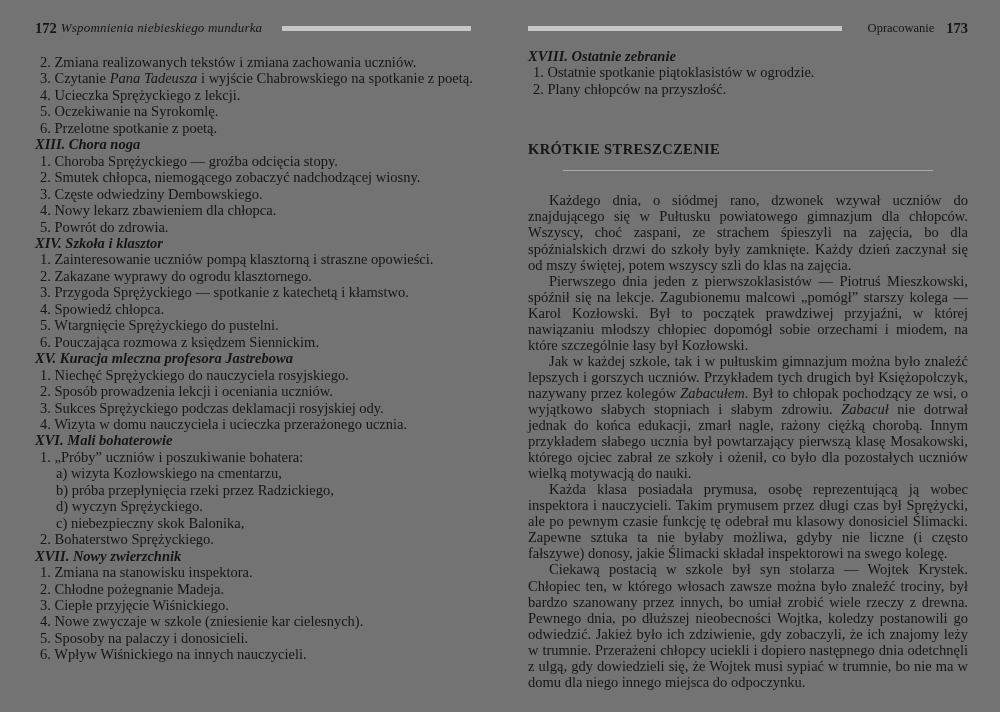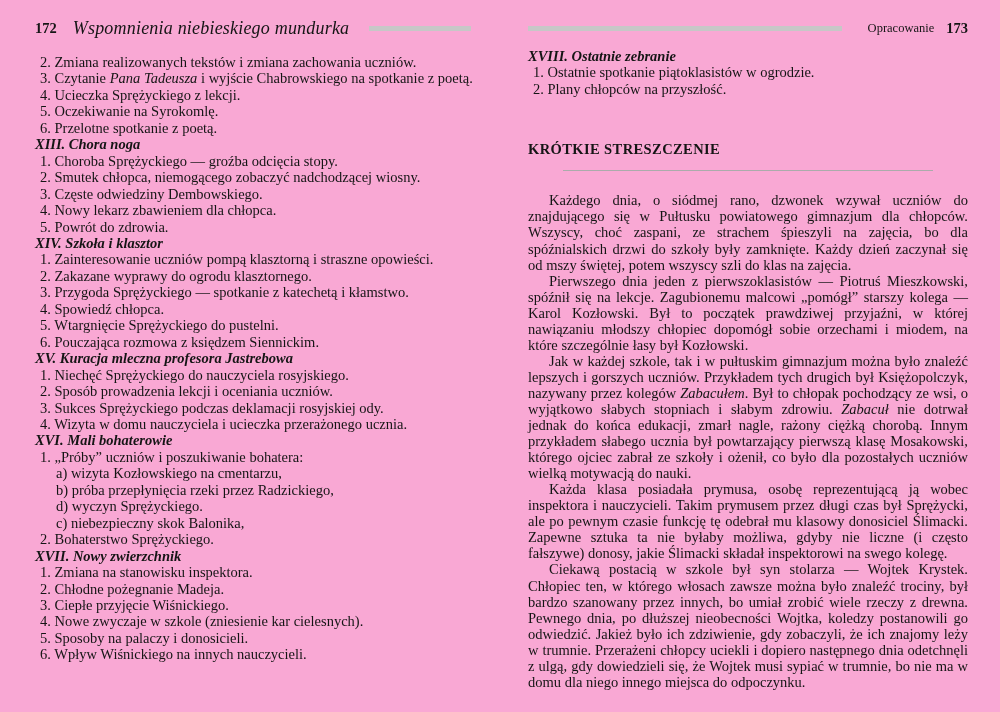--- a/index.html
+++ b/index.html
@@ -1,27 +1,27 @@
 <!DOCTYPE html>
 <html><head>
 <meta charset="utf-8">
 <style>
   html,body{margin:0;padding:0;background:#ffffff;}
   .spread{
-    position:relative;width:1000px;height:712px;background:#f9a8d4;
+    position:relative;width:1000px;height:712px;background:#737373;
     font-family:"Liberation Serif","DejaVu Serif",serif;color:#151515;
     overflow:hidden;
   }
   .page{position:absolute;top:20px;}
   .page-left{left:35px;width:436px;}
   .page-right{left:528px;width:440px;}
 
   .page-header{display:flex;align-items:center;height:16px;}
   .pagenum{font-weight:bold;font-size:14.5px;}
-  .running-title{font-style:italic;font-size:18px;margin-left:16px;letter-spacing:0.2px;}
+  .running-title{font-style:italic;font-size:13px;margin-left:4px;letter-spacing:0.2px;}
   .right-title{font-size:12.5px;margin-right:12px;}
   .header-bar{flex:1;height:5px;background:#c7c7c7;align-self:center;}
   .page-left .header-bar{margin-left:20px;}
   .page-right .header-bar{margin-right:26px;}
 
   .outline{margin-top:18px;font-size:14.5px;line-height:16.45px;}
   .page-right .outline{margin-top:12px;}
   .oi{white-space:nowrap;}
   .oi.item{padding-left:5px;}
   .oi.sub{padding-left:21px;}

